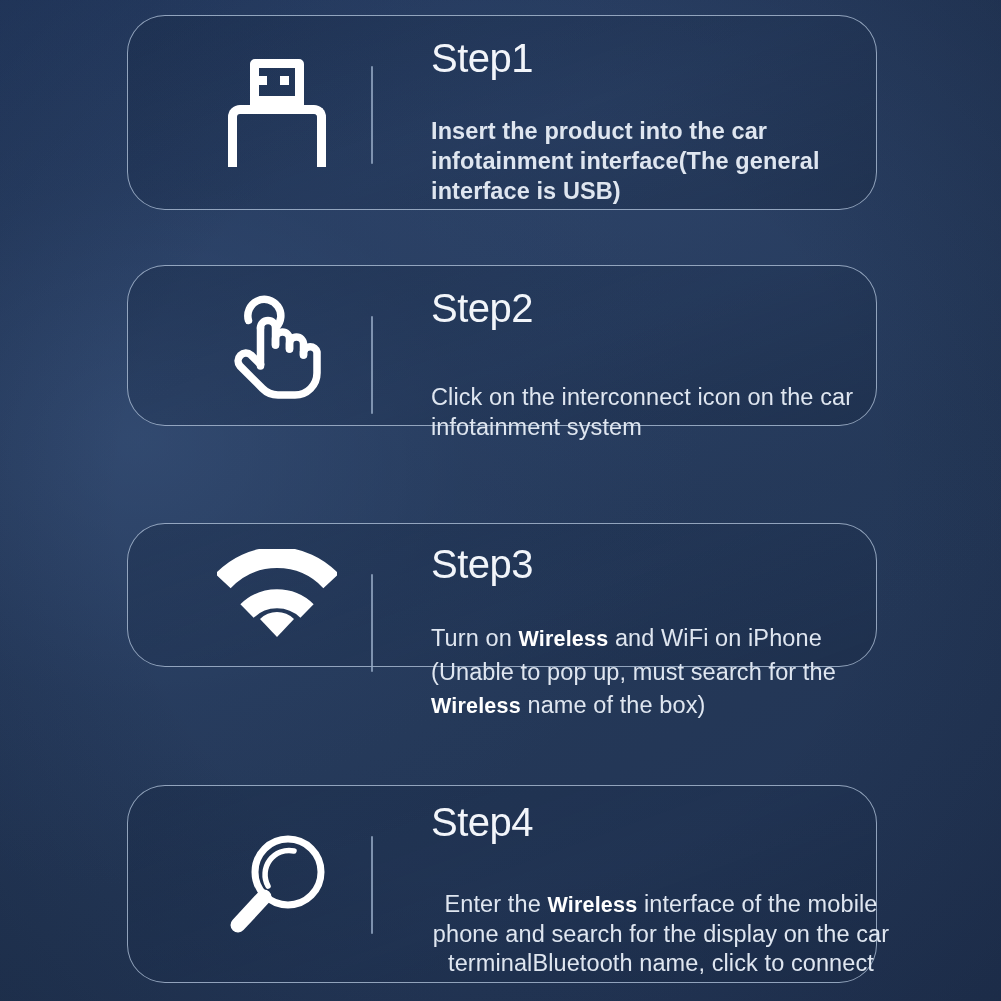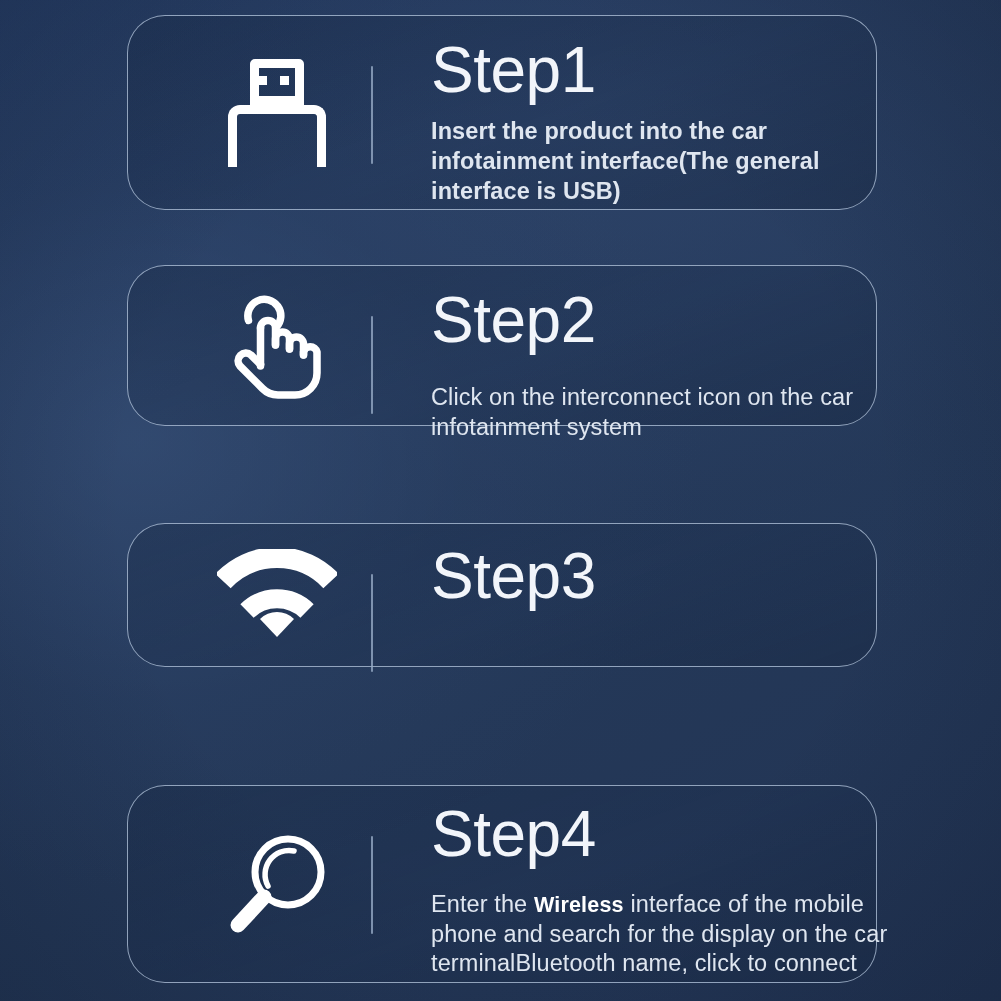--- a/index.html
+++ b/index.html
@@ -33,21 +33,21 @@
     width: 750px;
     border: 1.4px solid rgba(178,196,219,0.78);
     border-radius: 38px;
     background: linear-gradient(160deg, rgba(25,42,70,0.40) 0%, rgba(28,46,76,0.30) 55%, rgba(24,40,66,0.42) 100%);
     box-sizing: border-box;
     z-index: 2;
   }
   #card1 { top: 15px;  height: 195px; }
   #card2 { top: 265px; height: 161px; }
   #card3 { top: 523px; height: 144px; }
-  #card4 { top: 785px; height: 198px; }
+  #card4 { top: 785px; height: 198px; text-align: center; }
 
   .icon-slot {
     position: absolute;
     left: 0;
     top: 0;
     width: 298px;
     height: 100%;
     display: flex;
     align-items: center;
     justify-content: center;
@@ -66,21 +66,21 @@
     left: 303px;
     top: 0;
     right: 8px;
     height: 100%;
   }
 
   .step-title {
     position: absolute;
     left: 0;
     color: #f2f5fa;
-    font-size: 64px;
+    font-size: 40px;
     font-weight: 300;
     letter-spacing: -0.5px;
     line-height: 1;
     white-space: nowrap;
   }
   .step-body {
     position: absolute;
     left: 0;
     color: #dfe6f0;
     font-size: 23.5px;
@@ -187,20 +187,23 @@
         <g fill="none" stroke="#ffffff" stroke-linecap="butt">
           <path d="M6 32 A74 74 0 0 1 114 32" stroke-width="21"></path>
           <path d="M30 62 A43 43 0 0 1 90 62" stroke-width="19"></path>
         </g>
         <path d="M60 88 L43 70 A24 24 0 0 1 77 70 Z" fill="#ffffff"></path>
       </svg>
     </div>
     <div class="divider"></div>
     <div class="text-slot">
       <div class="step-title">Step3</div>
+      <div class="step-body">
+        <span>Turn on </span><span class="hl">Wireless</span><span>  and WiFi on iPhone (Unable to pop up, must search for the </span><span class="hl">Wireless</span><span> name of the box)</span>
+      </div>
     </div>
   </div>
 
   <div class="card" id="card4">
     <div class="icon-slot">
       <svg class="search-icon" viewBox="0 0 106 106">
         <g fill="none" stroke="#ffffff" stroke-linecap="round">
           <circle cx="64" cy="41" r="33" stroke-width="7"></circle>
           <path d="M44 55 A24 24 0 0 1 70 20" stroke-width="5.5"></path>
           <path d="M40 66 L14 94" stroke-width="15"></path>

